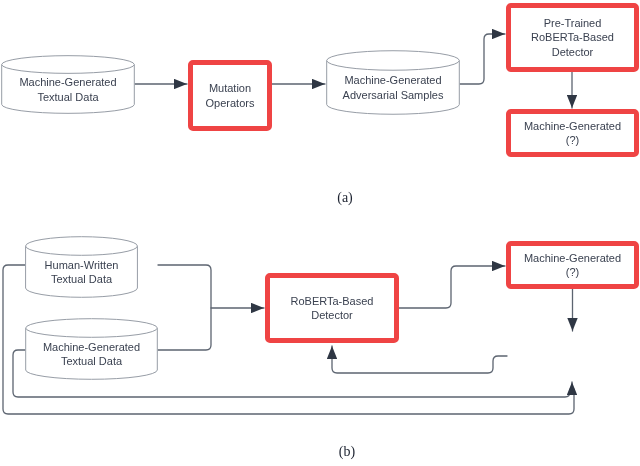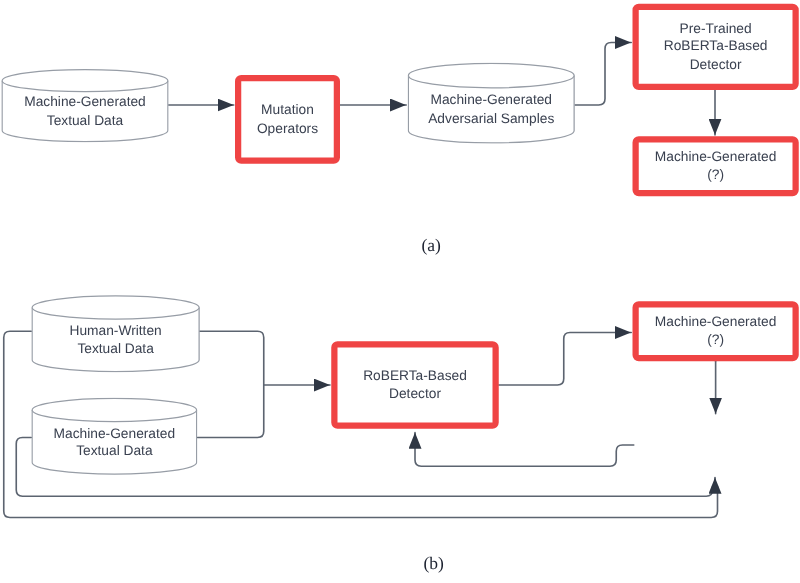--- a/index.html
+++ b/index.html
@@ -88,21 +88,21 @@
 Detector</div>
   </div>
 
   <div class="node rect" style="left:506px;top:109px;width:133px;height:48px;">
     <div class="label">Machine-Generated
 (?)</div>
   </div>
 
   <div class="caption" style="left:305px;top:190px;">(a)</div>
 
-  <div class="node cyl" style="left:25px;top:236px;width:135px;height:62px;padding-left:37px;">
+  <div class="node cyl" style="left:25px;top:236px;width:113px;height:62px;padding-left:37px;">
     <svg viewBox="0 0 134 62" preserveAspectRatio="none">
       <path class="shape-stroke" d="M0.7,10 L0.7,52 A66.3,9.3 0 0 0 133.3,52 L133.3,10"></path>
       <ellipse class="shape-stroke" cx="67" cy="10" rx="66.3" ry="9.3"></ellipse>
     </svg>
     <div class="label">Human-Written
 Textual Data</div>
   </div>
 
   <div class="node cyl" style="left:25px;top:318px;width:133px;height:62px;">
     <svg viewBox="0 0 134 62" preserveAspectRatio="none">

